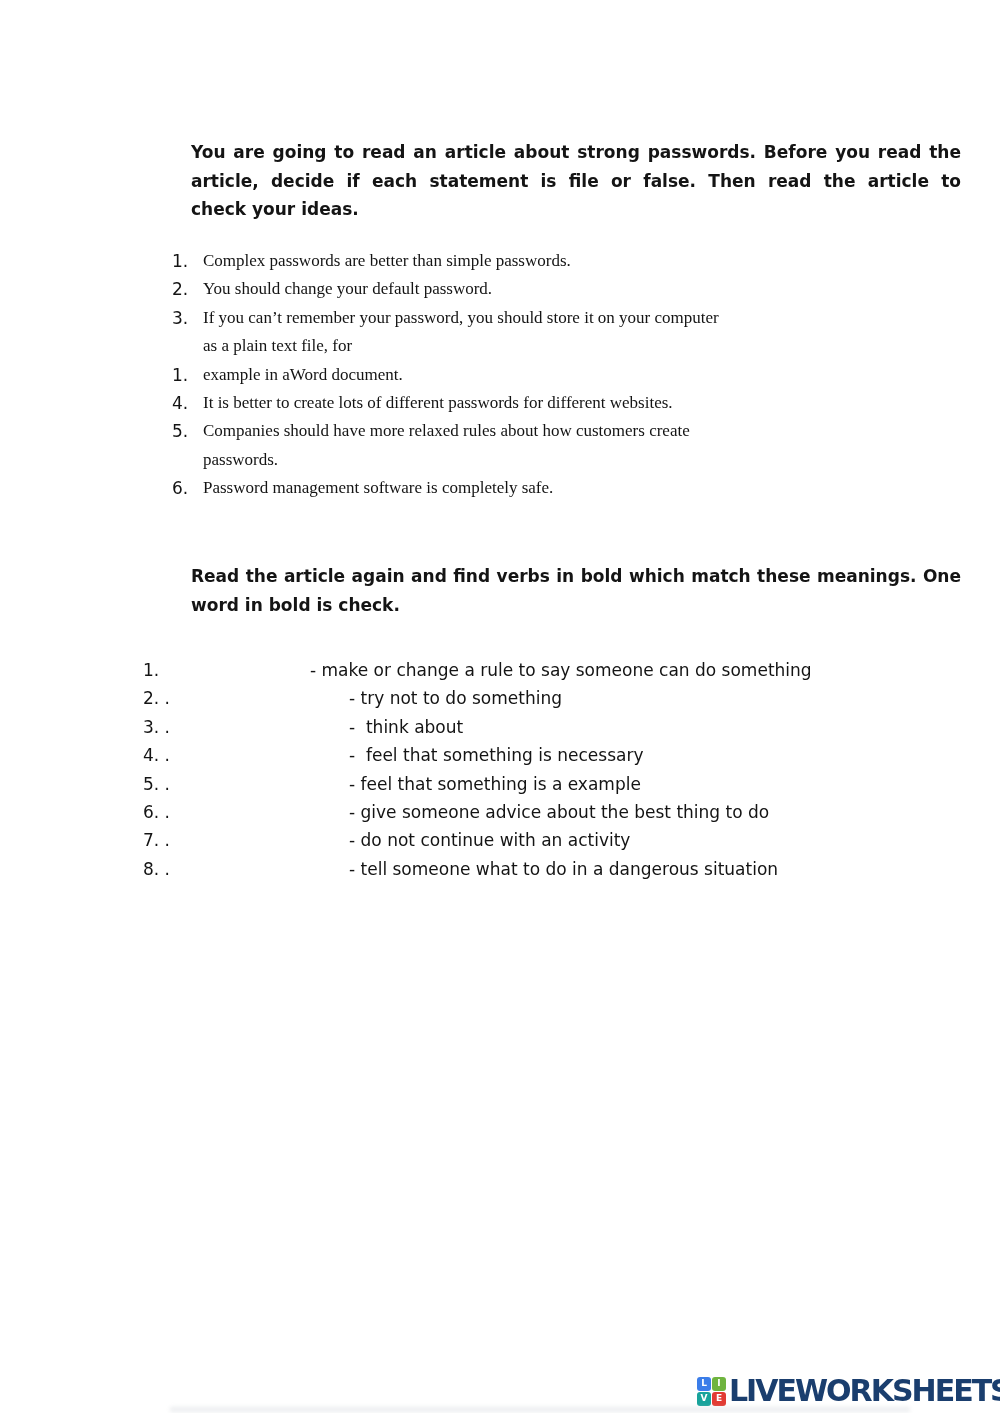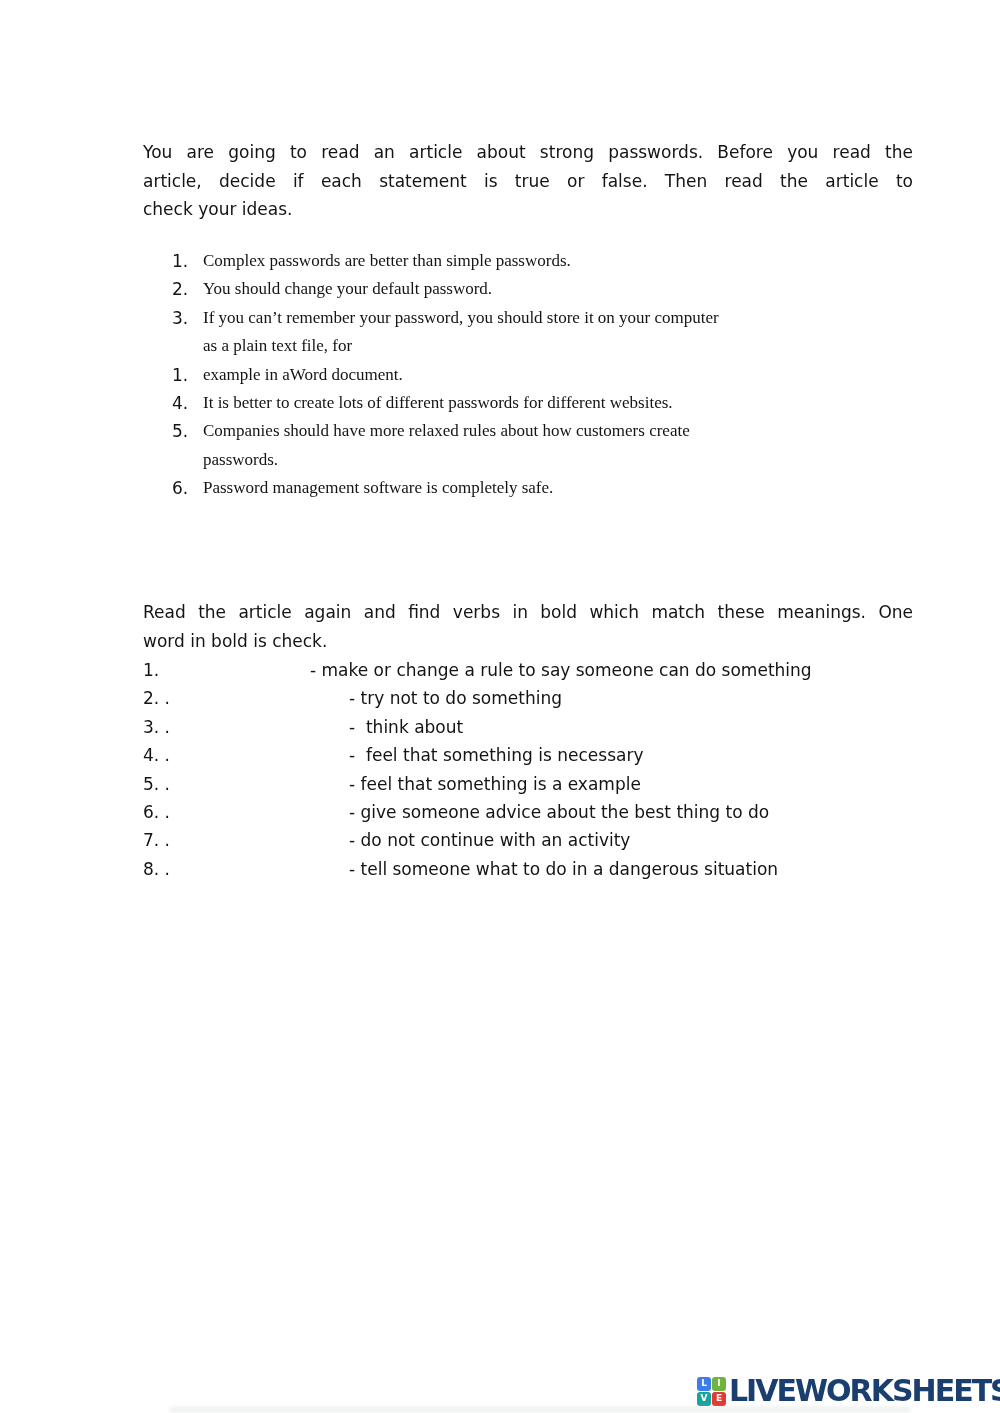--- a/index.html
+++ b/index.html
@@ -12,24 +12,25 @@
     background: #ffffff;
     position: relative;
     overflow: hidden;
     font-family: "DejaVu Sans", sans-serif;
     color: #141414;
   }
   .abs { position: absolute; }
 
   
   .instruction {
-    font-weight: normal;
+    font-weight: bold;
     font-size: 17px;
     line-height: 28.5px;
     width: 770px;
+    margin-left: 48px;
   }
   .jline { text-align: justify; text-align-last: justify; }
   .jline.last { text-align-last: left; }
 
   
   #statements-list {
     left: 172px; top: 247px;
     font-size: 17px;
     line-height: 28.4px;
     width: 760px;
@@ -88,21 +89,21 @@
     background: #c9ced4;
     opacity: 0.35;
     filter: blur(2px);
   }
 </style>
 </head>
 <body>
 
 <div class="abs instruction" style="left:143px; top:138px;">
     <div class="jline">You are going to read an article about strong passwords. Before you read the</div>
-    <div class="jline">article, decide if each statement is true or false. Then read the article to</div>
+    <div class="jline">article, decide if each statement is file or false. Then read the article to</div>
     <div class="jline last">check your ideas.</div>
   </div>
 
 <div class="abs" id="statements-list">
     <div class="t1row">
       <div class="t1num">1.</div>
       <div class="t1lines">
         <div>Complex passwords are better than simple passwords.</div>
       </div>
     </div>
@@ -139,21 +140,21 @@
       </div>
     </div>
     <div class="t1row">
       <div class="t1num">6.</div>
       <div class="t1lines">
         <div>Password management software is completely safe.</div>
       </div>
     </div>
   </div>
 
-<div class="abs instruction" style="left:143px; top:598px;">
+<div class="abs instruction" style="left:143px; top:562px;">
     <div class="jline">Read the article again and find verbs in bold which match these meanings. One</div>
     <div class="jline last">word in bold is check.</div>
   </div>
 
 <div class="abs" id="matching-list">
     <div class="t2row first"><span class="t2num">1.</span><span class="t2def">- make or change a rule to say someone can do something</span></div>
     <div class="t2row"><span class="t2num">2. .</span><span class="t2def">- try not to do something</span></div>
     <div class="t2row"><span class="t2num">3. .</span><span class="t2def">-  think about</span></div>
     <div class="t2row"><span class="t2num">4. .</span><span class="t2def">-  feel that something is necessary</span></div>
     <div class="t2row"><span class="t2num">5. .</span><span class="t2def">- feel that something is a example</span></div>

